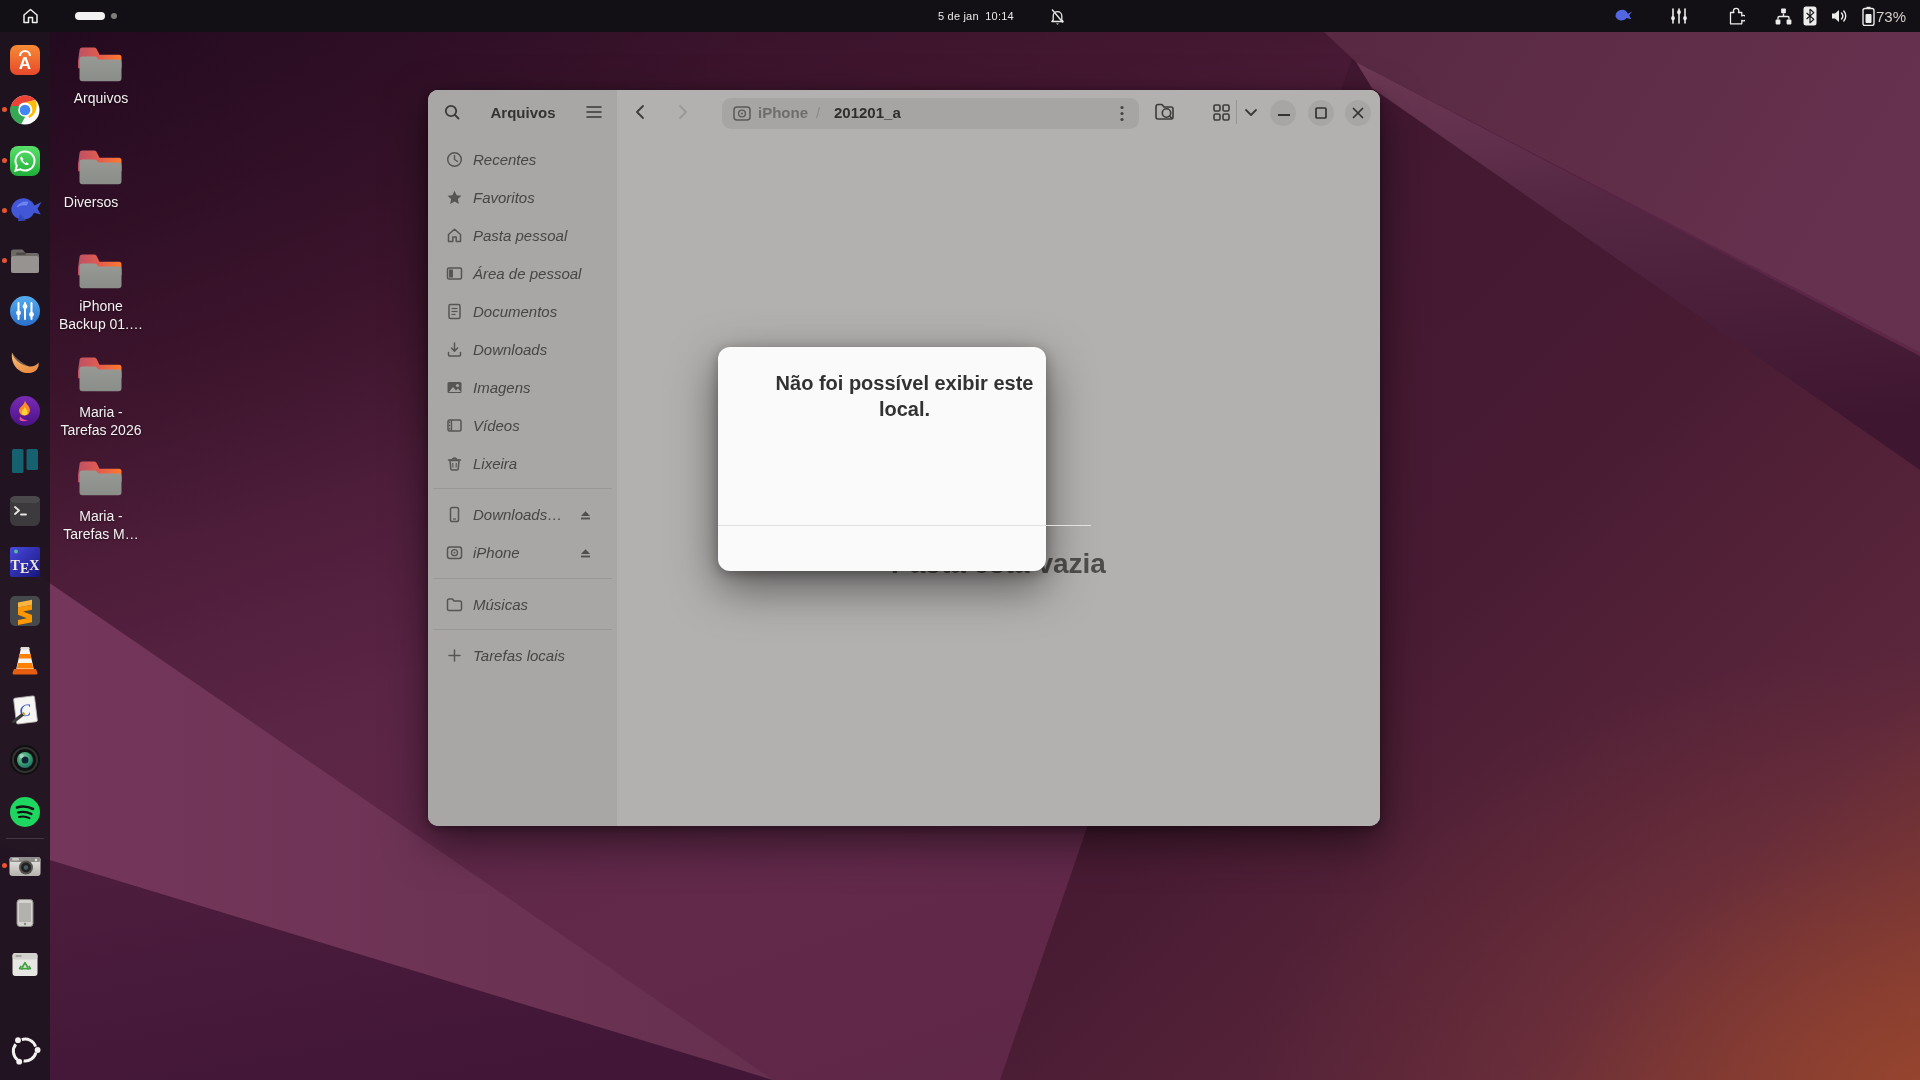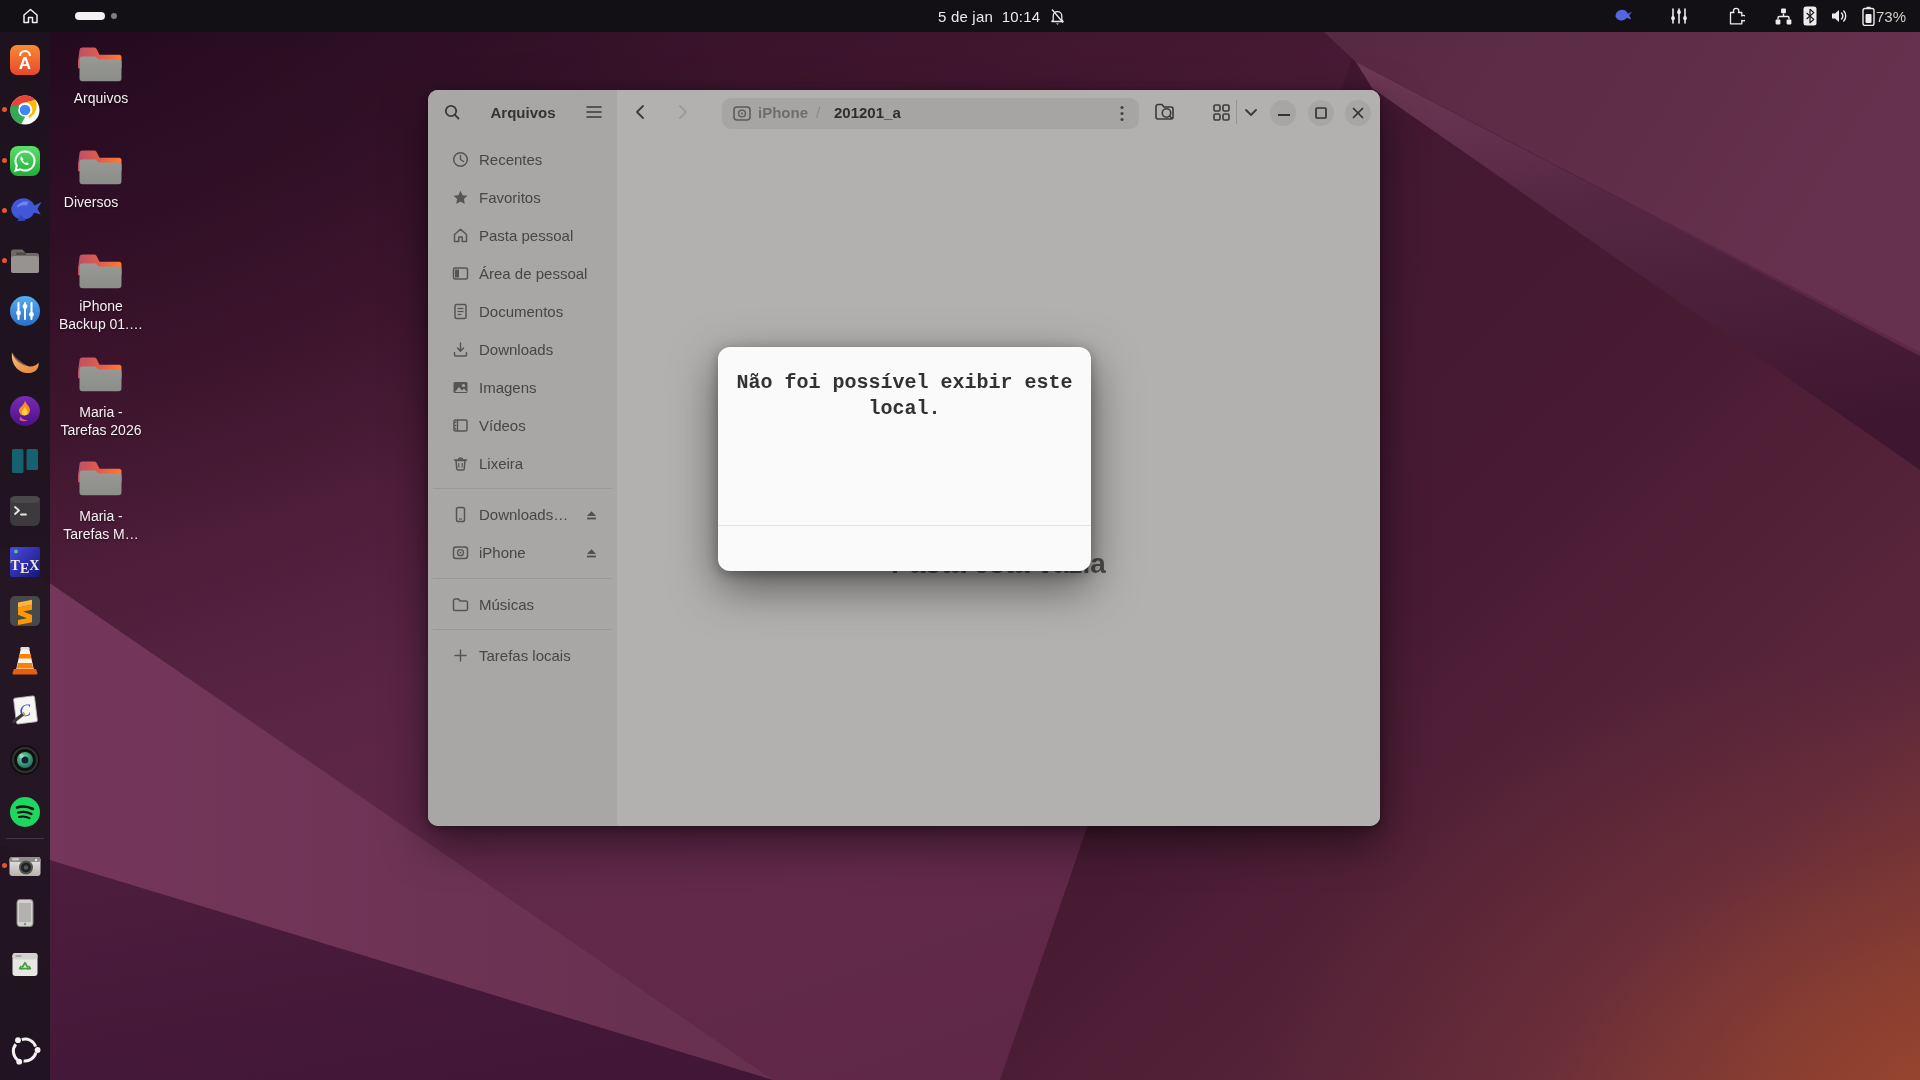--- a/index.html
+++ b/index.html
@@ -1,50 +1,50 @@
 <!DOCTYPE html>
 <html><head>
 <meta charset="utf-8">
 <style>
   html,body{margin:0;padding:0;width:1920px;height:1080px;overflow:hidden;
     font-family:"Liberation Sans", sans-serif;-webkit-font-smoothing:antialiased;}
   .abs{position:absolute;}
   #stage{position:relative;width:1920px;height:1080px;background:#3a1430;}
   
   #topbar{left:0;top:0;width:1920px;height:32px;background:#121014;color:#eee;z-index:50;}
-  #clock{left:938px;top:0;height:32px;line-height:33px;font-size:15px;color:#eaeaea;letter-spacing:0.2px;}
+  #clock{left:938px;top:0;height:32px;line-height:33px;font-size:11px;color:#eaeaea;letter-spacing:0.2px;}
   #battpct{right:14px;top:0;height:32px;line-height:33px;font-size:15px;color:#d5d0ca;}
   
   #dock{left:0;top:32px;width:50px;height:1048px;background:rgba(30,19,31,0.92);z-index:40;}
   .dkic{position:absolute;left:7px;width:36px;height:36px;}
   .dot{position:absolute;left:2px;width:5px;height:5px;border-radius:50%;background:#e8542f;}
   
   .dfold{position:absolute;width:46px;height:38px;}
   .dlabel{position:absolute;color:#f4f2f2;font-size:14px;text-align:center;width:120px;
     text-shadow:0 1px 2px rgba(0,0,0,0.55);line-height:18px;}
   
   #win{left:428px;top:90px;width:952px;height:736px;border-radius:10px;
     background:#b3b1b0;box-shadow:0 16px 44px rgba(0,0,0,0.5), 0 2px 8px rgba(0,0,0,0.35), inset 0 1px 0 rgba(255,238,244,0.35);z-index:10;}
   #sidebar{left:0;top:0;width:189px;height:736px;background:#a9a7a6;
     border-radius:10px 0 0 10px;}
-  .srow{position:absolute;left:6px;width:189px;height:30px;}
+  .srow{position:absolute;left:0;width:189px;height:30px;font-style:italic;}
   .sic{position:absolute;left:18px;top:0px;width:17px;height:17px;}
   .stx{position:absolute;left:45px;top:0px;font-size:15px;color:#474645;line-height:17px;white-space:nowrap;}
   .ssep{position:absolute;left:5px;width:179px;height:1px;background:#9b9998;}
   .eject{position:absolute;left:151px;top:2px;width:13px;height:13px;}
   #hdr-title{left:62px;top:101px;width:130px;text-align:center;font-size:15px;font-weight:bold;color:#343332;}
   .hbtn{position:absolute;width:26px;height:26px;border-radius:50%;background:#a8a6a5;}
   
   #content{left:189px;top:0;width:763px;height:736px;background:#b3b1b0;border-radius:0 10px 10px 0;}
   #empty{left:189px;top:458px;width:763px;text-align:center;font-size:28px;font-weight:bold;color:#4e4d4c;line-height:32px;}
   
   #pill{left:294px;top:8px;width:417px;height:31px;border-radius:9px;background:#a7a5a4;}
   
-  #dlg{left:718px;top:347px;width:373px;height:224px;border-radius:12px;background:#fafafa;
-    box-shadow:0 16px 46px rgba(0,0,0,0.5), 0 3px 12px rgba(0,0,0,0.3);z-index:20;font-family:Liberation Mono, monospace;}
+  #dlg{left:718px;top:347px;width:328px;height:224px;border-radius:12px;background:#fafafa;
+    box-shadow:0 16px 46px rgba(0,0,0,0.5), 0 3px 12px rgba(0,0,0,0.3);z-index:20;}
   #dlg-title{left:0;top:23px;width:373px;text-align:center;font-size:20px;font-weight:bold;
     color:#323232;line-height:26px;}
   #dlg-body{left:5px;top:84px;width:363px;text-align:center;font-size:14.5px;color:#7c7c7c;line-height:18px;letter-spacing:-0.1px;}
   #dlg-sep{left:0;top:178px;width:373px;height:1px;background:#e2e2e2;}
   #dlg-ok{left:0;top:179px;width:373px;height:45px;text-align:center;line-height:45px;
     font-size:14px;font-weight:bold;color:#303030;letter-spacing:0.5px;}
 </style>
 </head>
 <body>
 <div id="stage">

